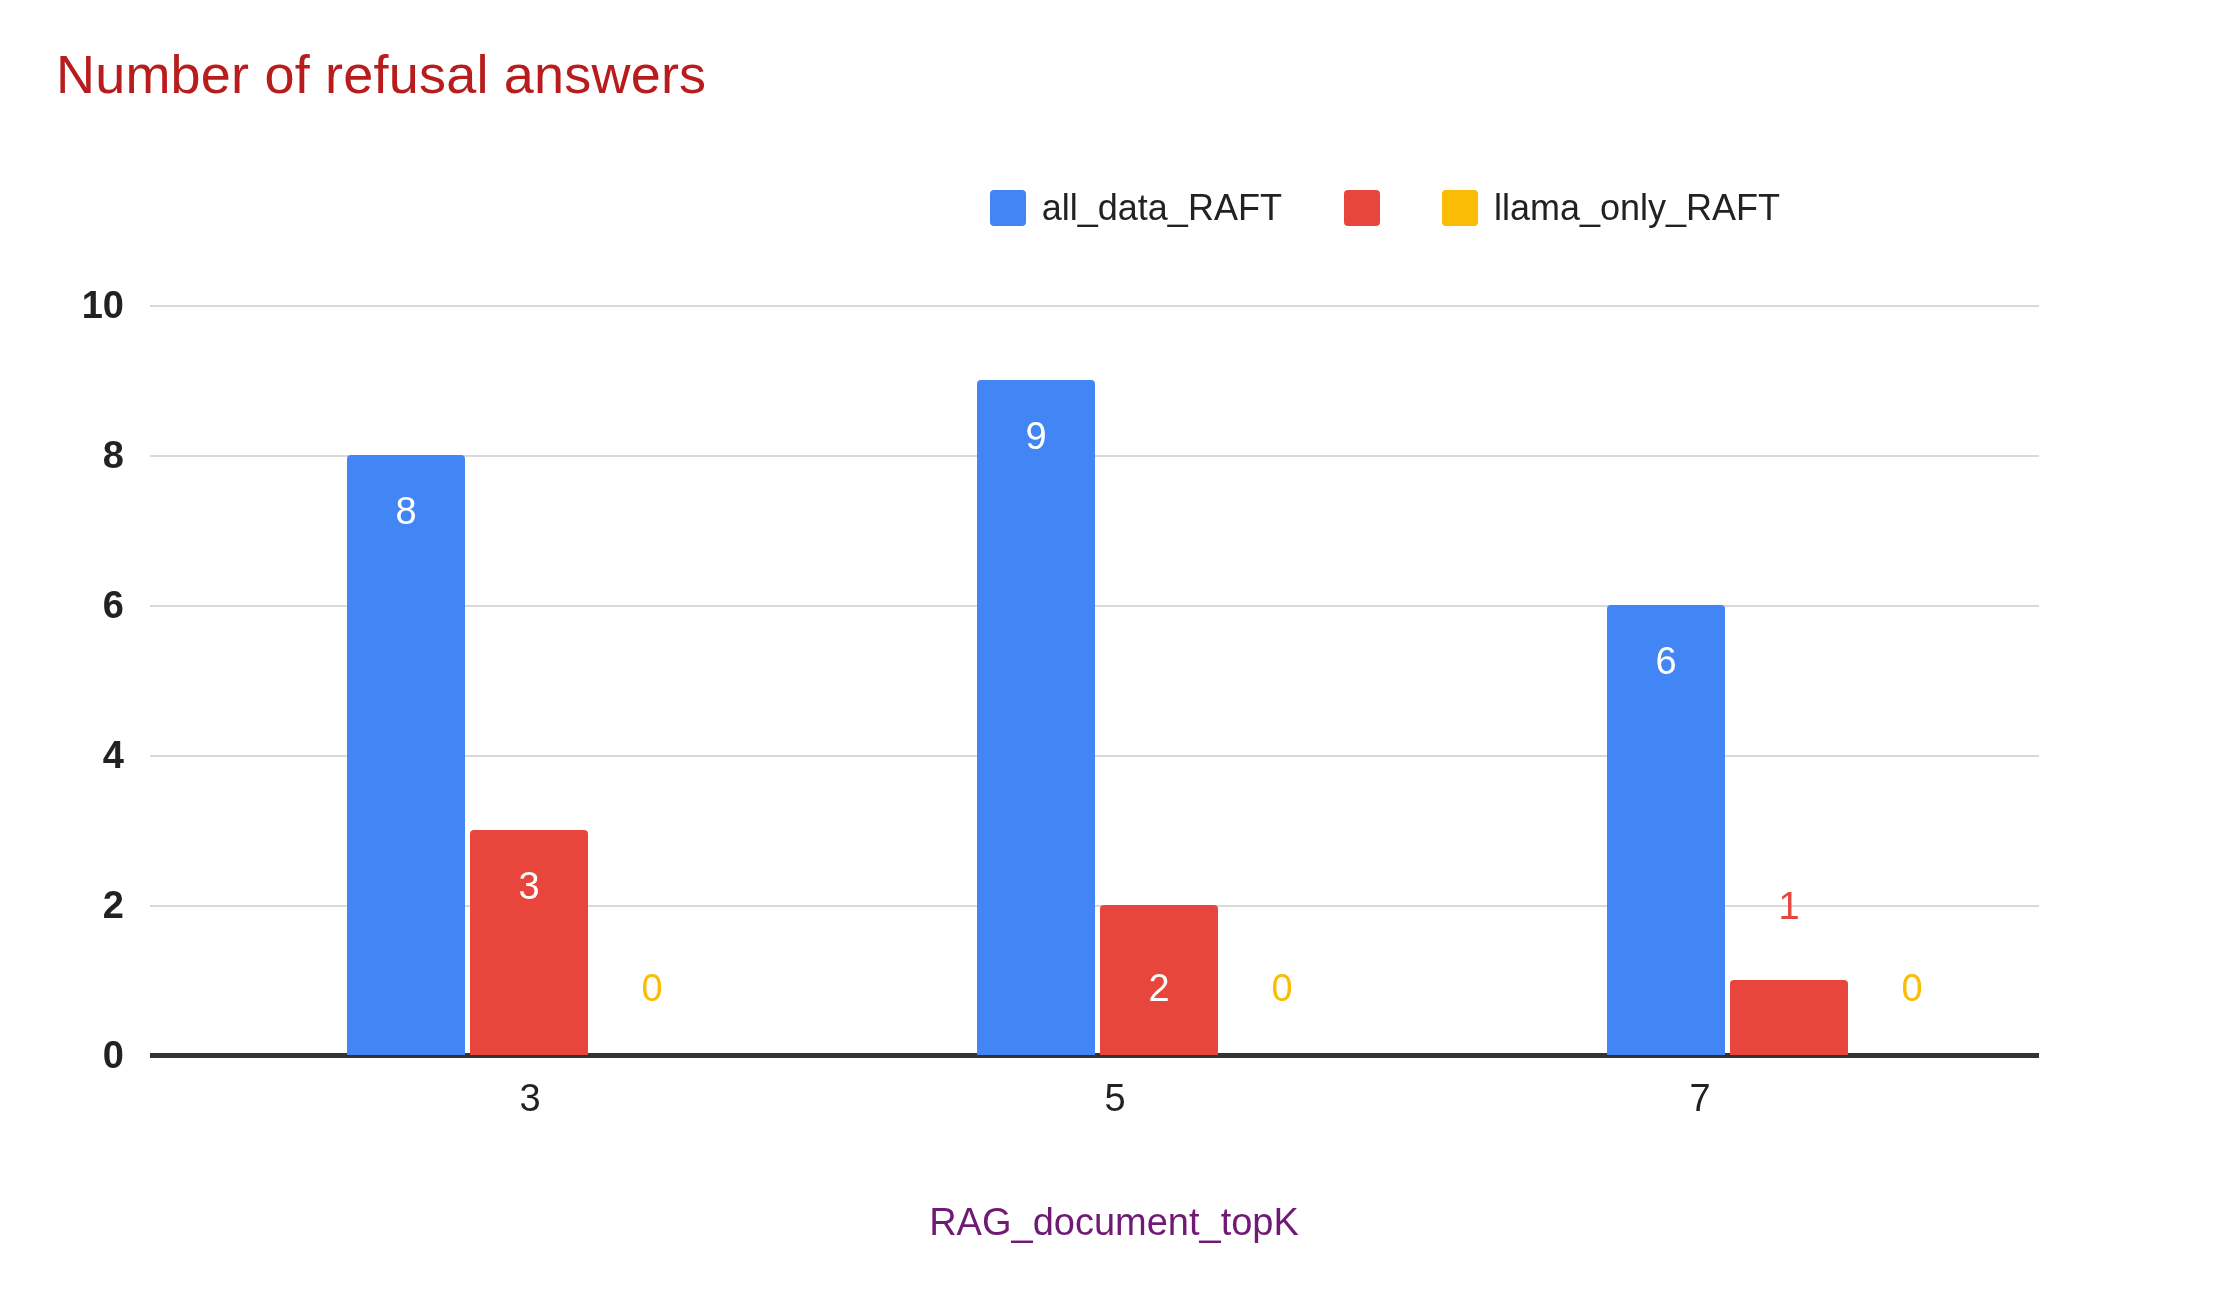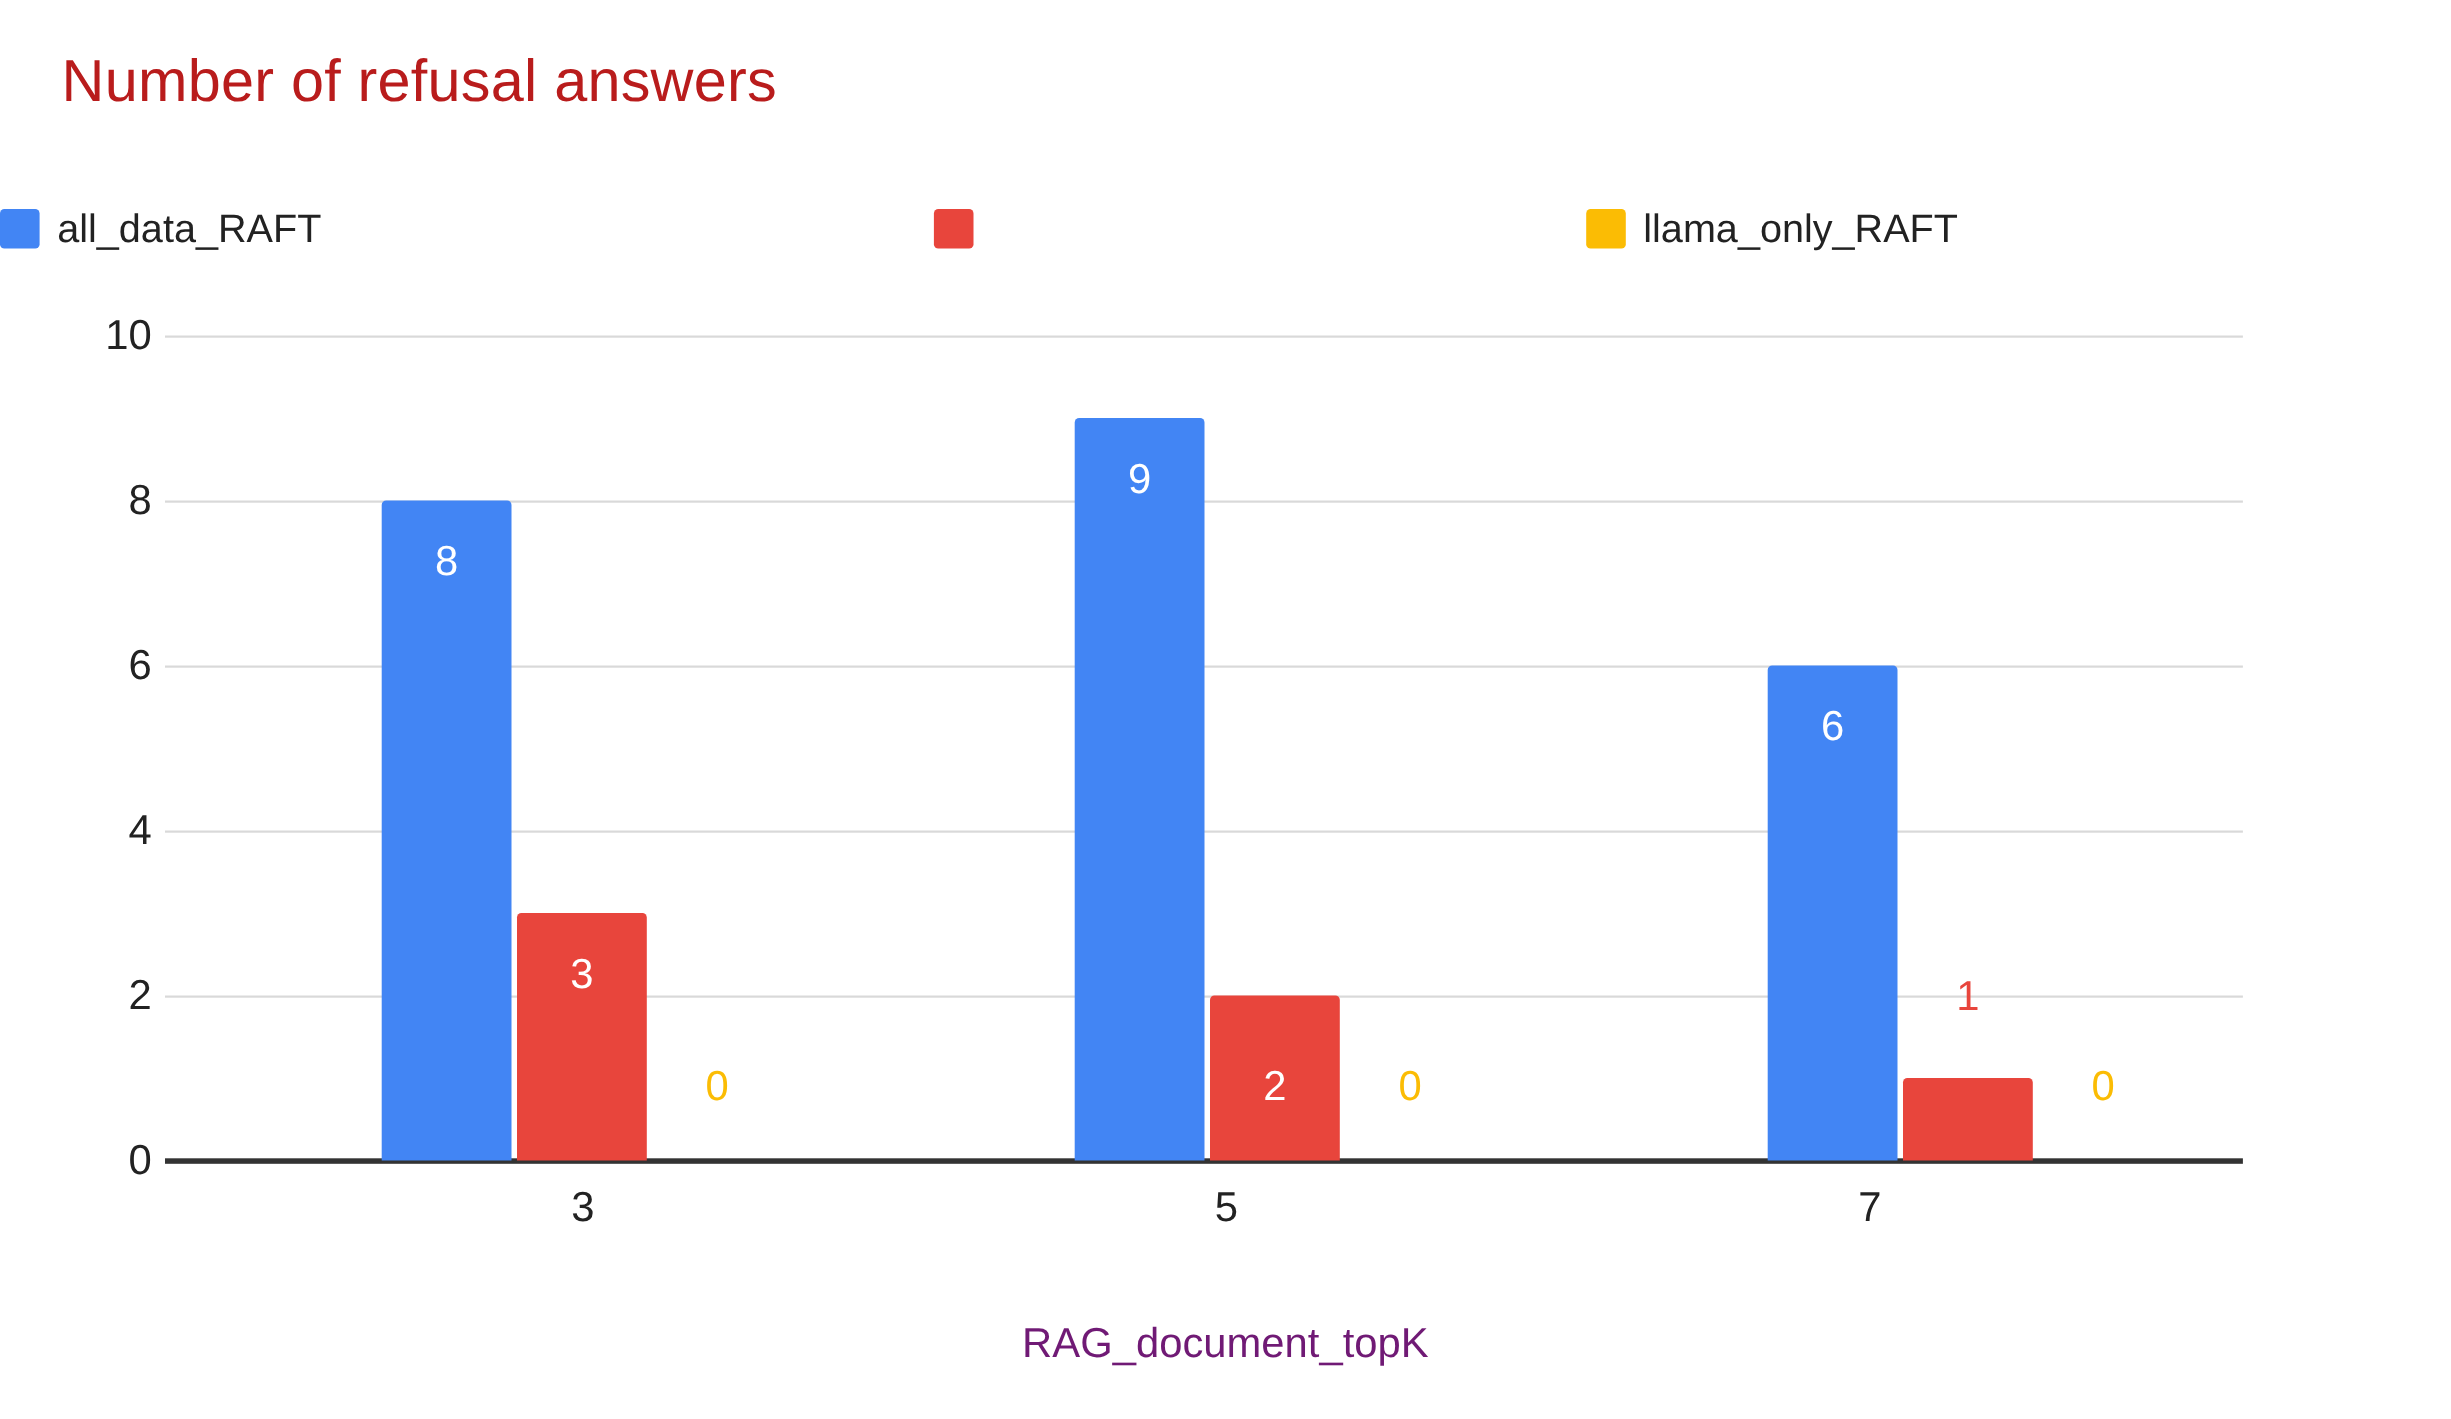--- a/index.html
+++ b/index.html
@@ -33,21 +33,21 @@
     white-space: nowrap;
   }
 
   
   .legend {
     position: absolute;
     left: 0;
     top: 188px;
     width: 1780px;
     display: flex;
-    justify-content: space-between;
+    justify-content: flex-end;
     align-items: center;
     gap: 62px;
     pointer-events: auto;
   }
   .legend-item {
     display: flex;
     align-items: center;
     gap: 16px;
   }
   .legend-swatch {
@@ -93,24 +93,25 @@
     right: 26px;
     transform: translateY(-50%);
     font-size: 38px;
     line-height: 38px;
     color: #222222;
     text-align: right;
     white-space: nowrap;
   }
   .y-axis-labels {
     position: absolute;
-    left: 14px;
+    left: 0;
     top: 305px;
     width: 150px;
     height: 750px;
+    font-weight: bold;
   }
 
   
   .group {
     position: absolute;
     bottom: 0;
     height: 750px;
   }
   .bar-slot {
     position: absolute;

